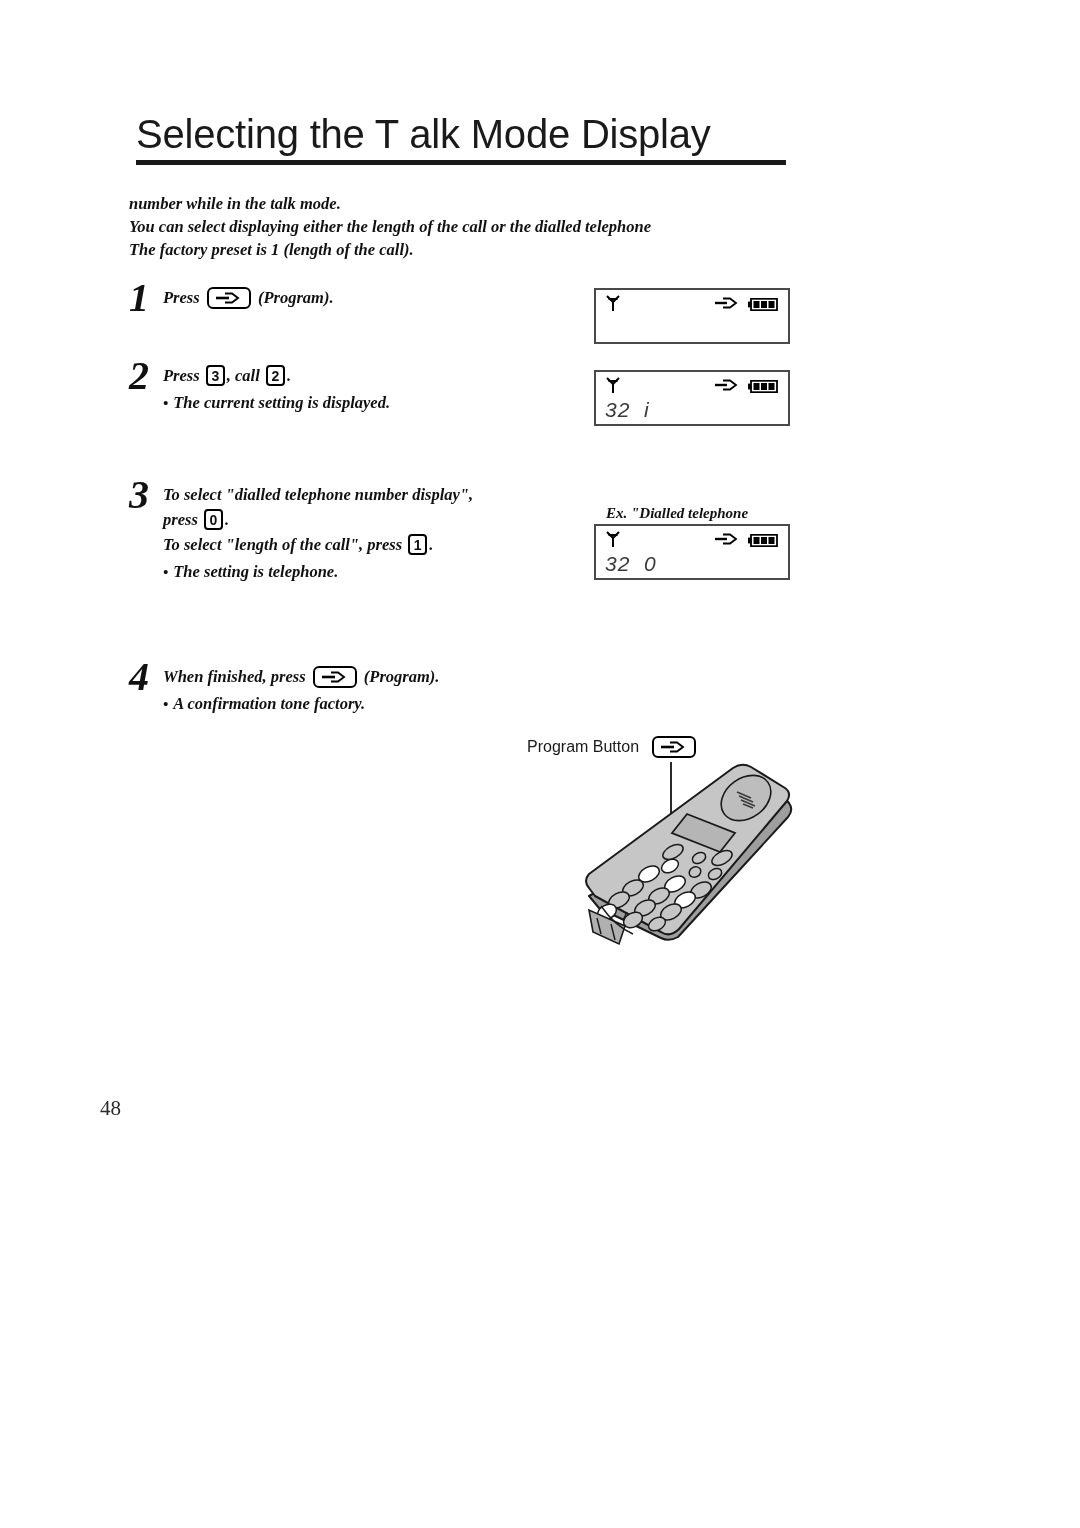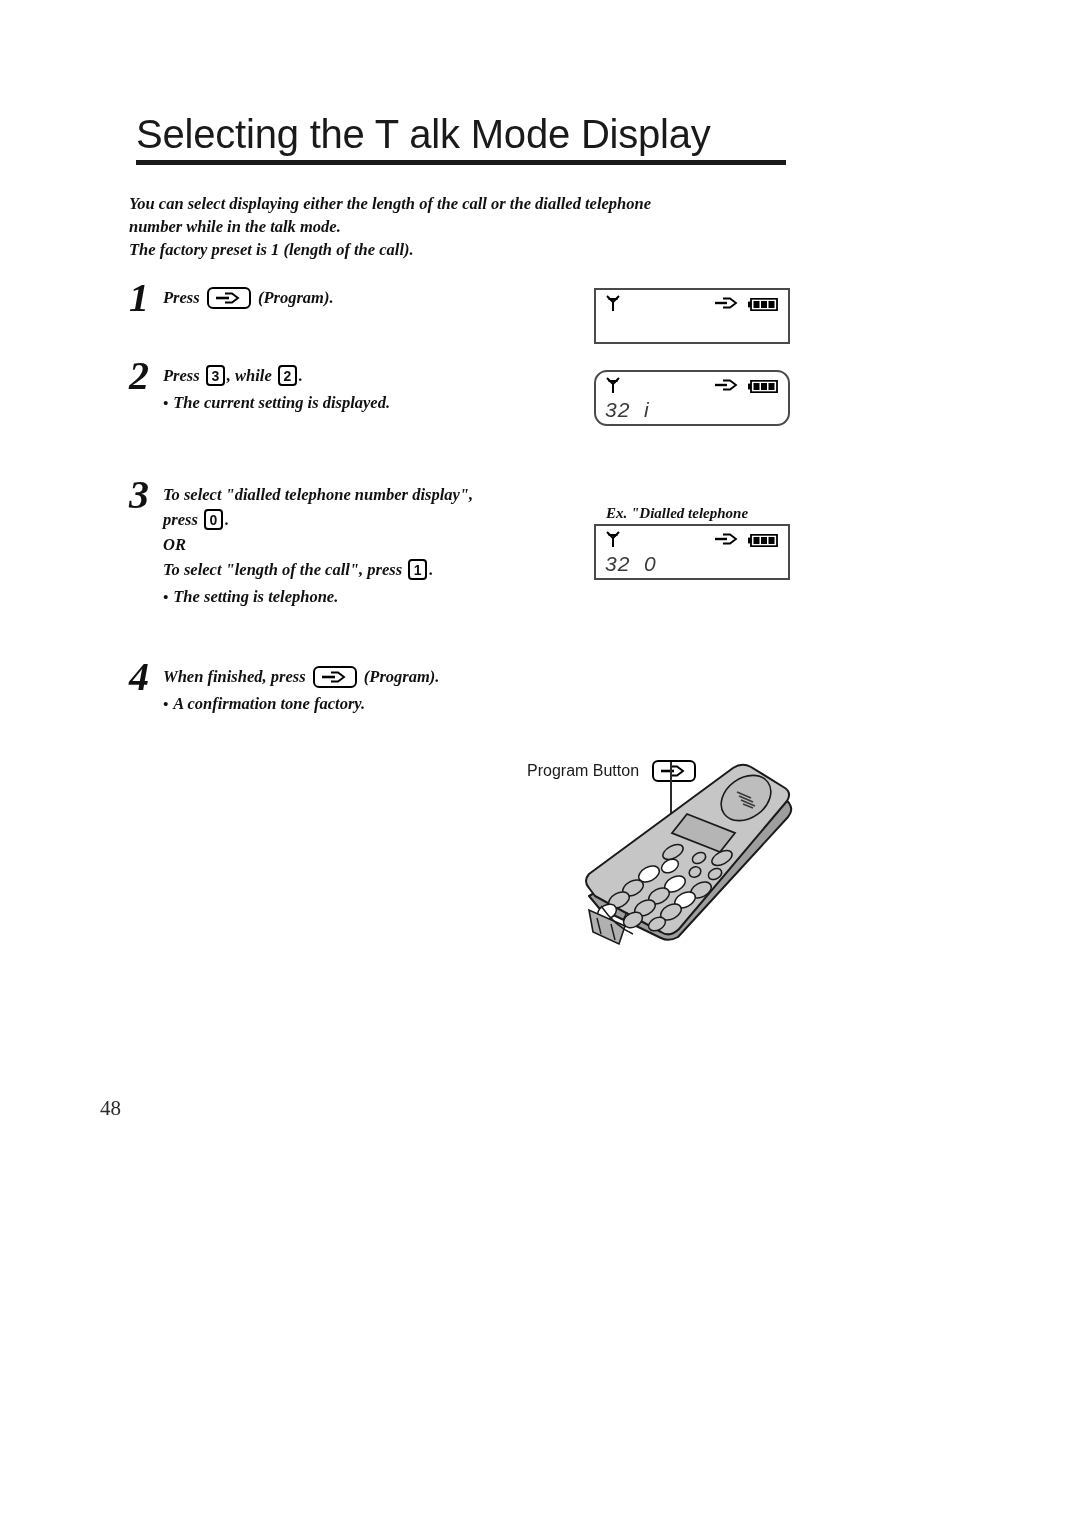--- a/index.html
+++ b/index.html
@@ -183,21 +183,21 @@
     line-height: 20px;
     color: #111;
     white-space: pre;
   }
   .ex-note .ind { display: block; padding-left: 32px; }
 
   
   .callout {
     position: absolute;
     left: 527px;
-    top: 760px;
+    top: 736px;
     display: flex;
     align-items: center;
   }
   .callout-label {
     font-family: "Liberation Sans", sans-serif;
     font-style: normal;
     font-weight: 400;
     font-size: 16px;
     color: #1a1a1a;
     margin-right: 10px;
@@ -236,22 +236,22 @@
 <body>
 
 <div class="page">
 
   <div class="title-block">
     <div class="title">Selecting the T alk Mode Display</div>
     <div class="title-rule"></div>
   </div>
 
   <div class="intro">
+    <div>number while in the talk mode.</div>
     <div>You can select displaying either the length of the call or the dialled telephone</div>
-    <div>number while in the talk mode.</div>
     <div>The factory preset is 1 (length of the call).</div>
   </div>
 
   <div class="step" style="left:129px; top:281px; width:430px;">
     <div class="step-num">1</div>
     <div class="step-body">
       <div class="step-line">
         <span>Press </span>
         <span class="key-prog">
           <svg width="28" height="14" viewBox="0 0 28 14" aria-hidden="true">
@@ -263,44 +263,41 @@
       </div>
     </div>
   </div>
 
   <div class="step" style="left:129px; top:359px; width:430px;">
     <div class="step-num">2</div>
     <div class="step-body">
       <div class="step-line">
         <span>Press </span>
         <span class="key-num">3</span>
-        <span>, while </span>
+        <span>, call </span>
         <span class="key-num">2</span>
         <span>.</span>
       </div>
       <div class="bullet-line">
         <span class="bullet-dot">•</span>
         <span>The current setting is displayed.</span>
       </div>
     </div>
   </div>
 
   <div class="step" style="left:129px; top:478px; width:470px;">
     <div class="step-num">3</div>
     <div class="step-body">
       <div class="step-line">
         <span>To select "dialled telephone number display",</span>
       </div>
       <div class="step-line">
         <span>press </span>
         <span class="key-num">0</span>
         <span>.</span>
-      </div>
-      <div class="step-line">
-        <span>OR</span>
       </div>
       <div class="step-line">
         <span>To select "length of the call", press </span>
         <span class="key-num">1</span>
         <span>.</span>
       </div>
       <div class="bullet-line">
         <span class="bullet-dot">•</span>
         <span>The setting is telephone.</span>
       </div>
@@ -346,21 +343,21 @@
         <rect x="3" y="0.8" width="26" height="11.4" stroke="#000" stroke-width="1.8" fill="#fff"></rect>
         <rect x="0" y="3.6" width="3.4" height="5.8" fill="#000"></rect>
         <rect x="5.5" y="3" width="6" height="7" fill="#000"></rect>
         <rect x="13" y="3" width="6" height="7" fill="#000"></rect>
         <rect x="20.5" y="3" width="6" height="7" fill="#000"></rect>
       </svg>
     </span>
     <span class="lcd-text"></span>
   </div>
 
-  <div class="lcd" style="left:594px; top:370px; width:196px; height:56px;border-radius:13px;">
+  <div class="lcd" style="left:594px; top:370px; width:196px; height:56px;">
     <span class="lcd-ant">
       <svg width="16" height="18" viewBox="0 0 16 18" aria-hidden="true">
         <path d="M2 2 L8 8 L14 2" stroke="#000" stroke-width="2" fill="none"></path>
         <path d="M8 7 V17" stroke="#000" stroke-width="2" fill="none"></path>
         <path d="M3.5 5 H12.5" stroke="#000" stroke-width="2" fill="none"></path>
       </svg>
     </span>
     <span class="lcd-prog">
       <svg width="28" height="14" viewBox="0 0 28 14" aria-hidden="true">
         <path d="M1 7 H13" stroke="#000" stroke-width="2.4" fill="none"></path>

